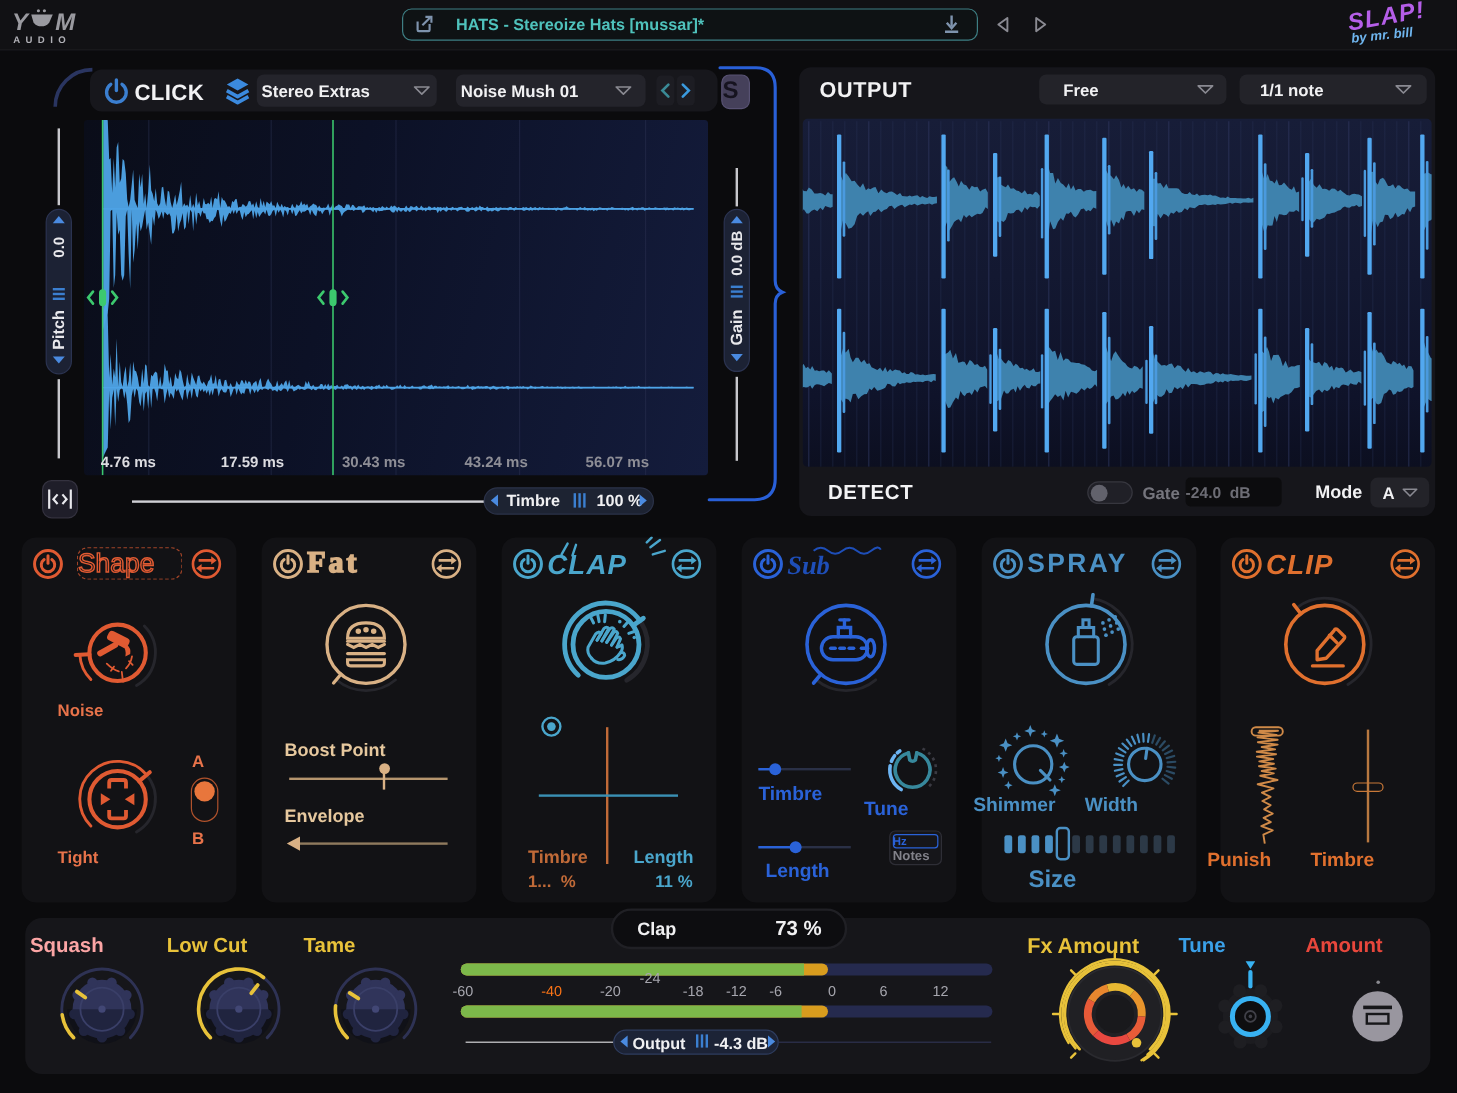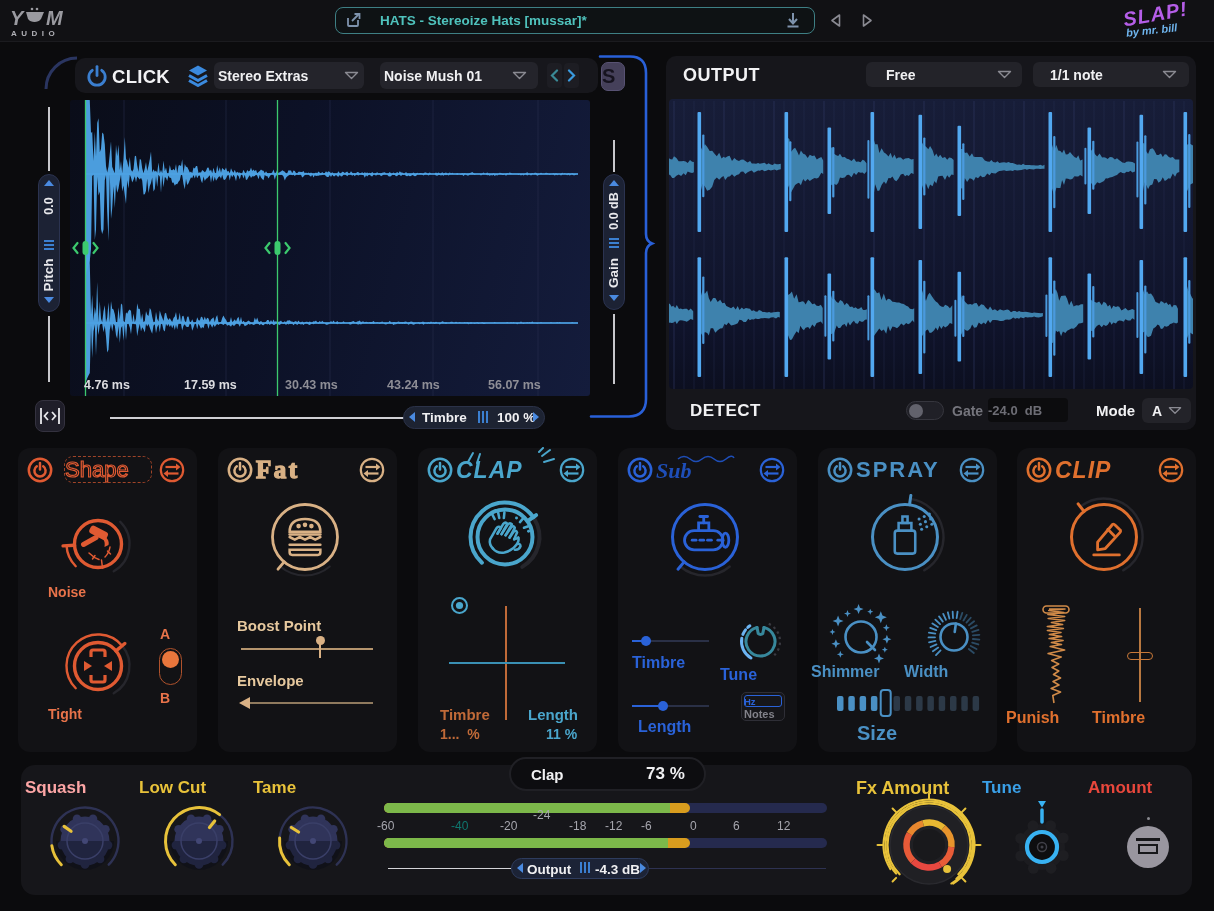--- a/index.html
+++ b/index.html
@@ -734,21 +734,21 @@
     <circle cx="40" cy="40" r="3" fill="#424775"></circle>
     <line x1="25.58" y1="30.99" x2="18.37" y2="26.49" stroke="#e8c23a" stroke-width="3.2" stroke-linecap="round"></line>
   </svg>
 <div class="ab" style="left:384px;top:803px;width:443px;height:10px;background:#252a4e;border-radius:5px"></div>
 <div class="ab" style="left:384px;top:803px;width:306px;height:10px;background:#d89c1e;border-radius:5px"></div>
 <div class="ab" style="left:384px;top:803px;width:286px;height:10px;background:#7cb84a;border-radius:5px 0 0 5px"></div>
 <div class="ab" style="left:384px;top:838px;width:443px;height:10px;background:#252a4e;border-radius:5px"></div>
 <div class="ab" style="left:384px;top:838px;width:306px;height:10px;background:#d89c1e;border-radius:5px"></div>
 <div class="ab" style="left:384px;top:838px;width:284px;height:10px;background:#7cb84a;border-radius:5px 0 0 5px"></div>
 <div class="ab ct" style="left:377px;top:819px;width:40px;font-size:12px;color:#a6a6ae">-60</div>
-<div class="ab ct" style="left:451px;top:819px;width:40px;font-size:12px;color:#0f766e">-40</div>
+<div class="ab ct" style="left:451px;top:819px;width:40px;font-size:12px;color:#f97316">-40</div>
 <div class="ab ct" style="left:500px;top:819px;width:40px;font-size:12px;color:#a6a6ae">-20</div>
 <div class="ab ct" style="left:533px;top:808px;width:40px;font-size:12px;color:#a6a6ae">-24</div>
 <div class="ab ct" style="left:569px;top:819px;width:40px;font-size:12px;color:#a6a6ae">-18</div>
 <div class="ab ct" style="left:605px;top:819px;width:40px;font-size:12px;color:#a6a6ae">-12</div>
 <div class="ab ct" style="left:641px;top:819px;width:40px;font-size:12px;color:#a6a6ae">-6</div>
 <div class="ab ct" style="left:690px;top:819px;width:40px;font-size:12px;color:#a6a6ae">0</div>
 <div class="ab ct" style="left:733px;top:819px;width:40px;font-size:12px;color:#a6a6ae">6</div>
 <div class="ab ct" style="left:777px;top:819px;width:40px;font-size:12px;color:#a6a6ae">12</div>
 <div class="ab" style="left:388px;top:867.5px;width:123px;height:1.6px;background:#d4d4d8"></div>
 <div class="ab" style="left:649px;top:867.5px;width:177px;height:1.6px;background:#2e3252"></div>

